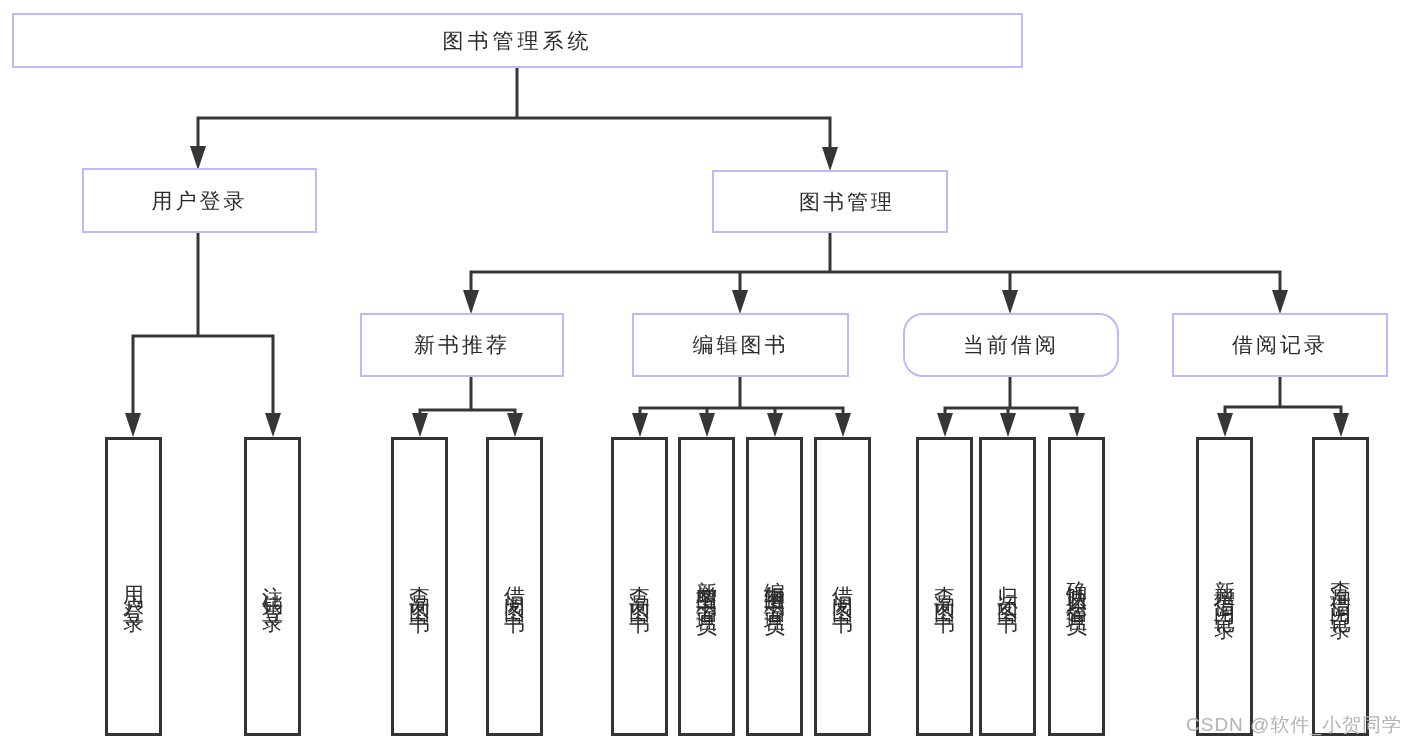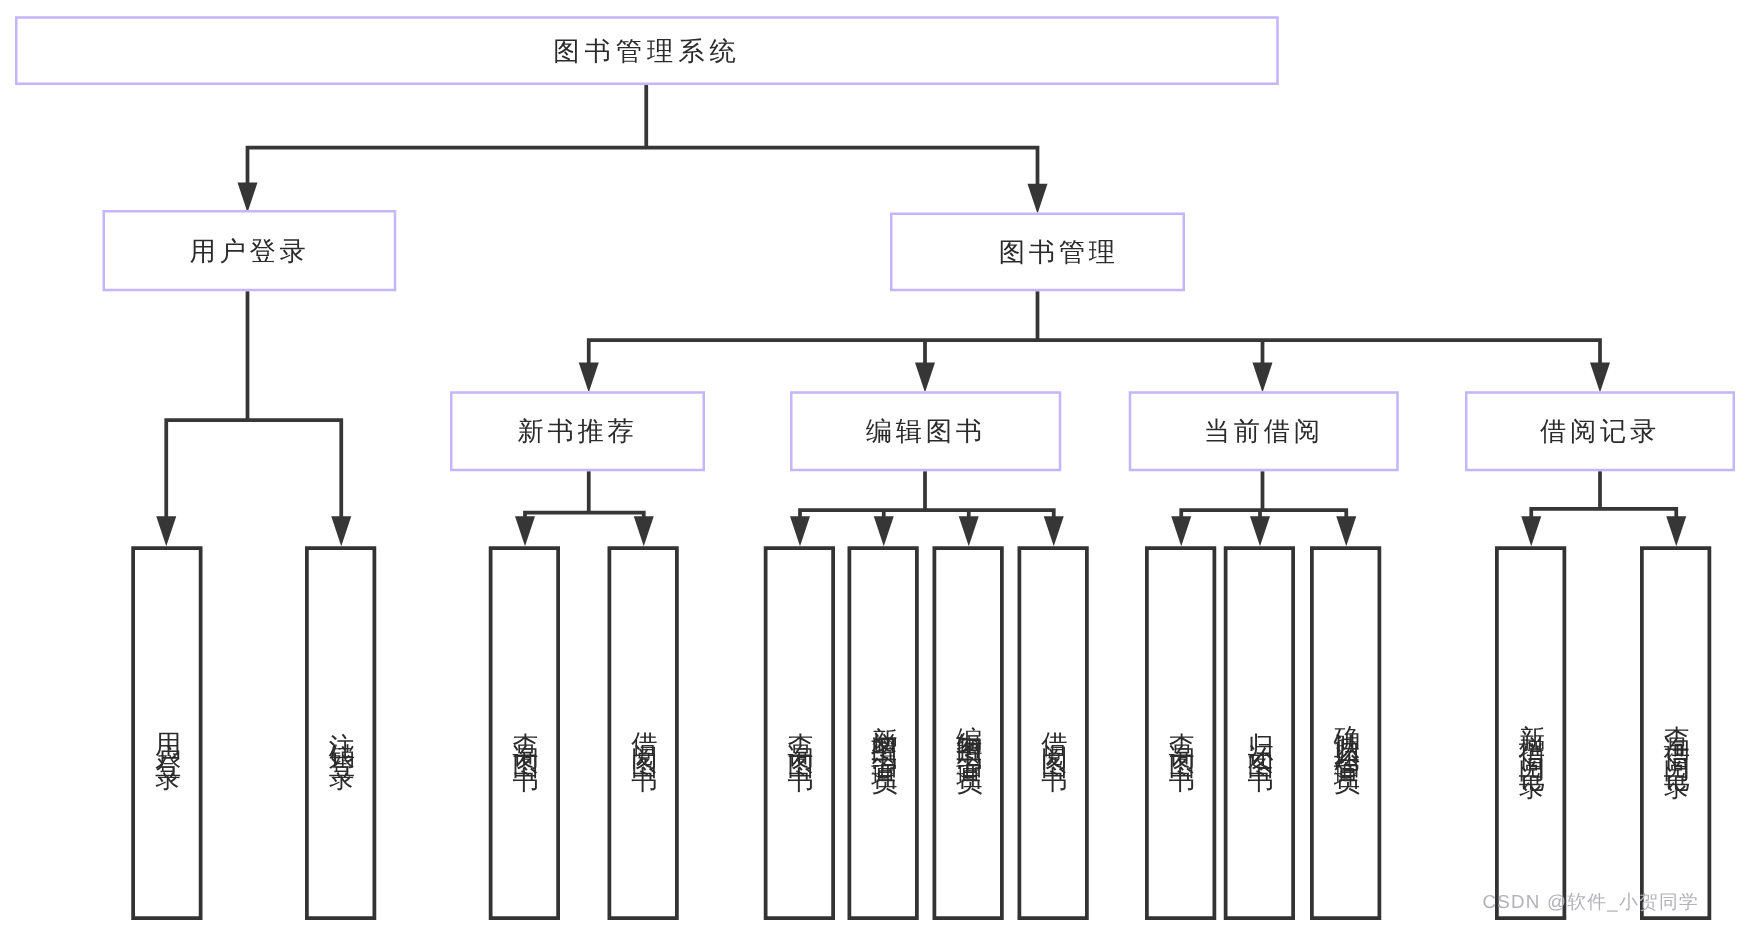--- a/index.html
+++ b/index.html
@@ -56,21 +56,21 @@
     color: #2b2b2b;
     z-index: 1;
     overflow: hidden;
   }
   .leaf.medium { letter-spacing: 8px; }
   .leaf.tight  { letter-spacing: 5px; }
   .watermark {
     position: absolute;
     left: 1186px;
     top: 712px;
-    font-size: 15px;
+    font-size: 19px;
     letter-spacing: 1px;
     color: #b2b3b8;
     z-index: 2;
     white-space: nowrap;
   }
 </style>
 </head>
 <body>
 
 <div class="canvas">
@@ -111,21 +111,21 @@
     <polygon points="1333,413 1349,413 1341,437"></polygon>
   </svg>
 
   <div class="node" style="left:12px; top:13px; width:1011px; height:55px; letter-spacing:4px;">图书管理系统</div>
 
   <div class="node" style="left:82px; top:168px; width:235px; height:65px;">用户登录</div>
   <div class="node" style="left:712px; top:170px; width:236px; height:63px;padding-left:34px;">图书管理</div>
 
   <div class="node" style="left:360px; top:313px; width:204px; height:64px;">新书推荐</div>
   <div class="node" style="left:632px; top:313px; width:217px; height:64px;">编辑图书</div>
-  <div class="node" style="left:903px; top:313px; width:216px; height:64px;">当前借阅</div>
+  <div class="node" style="left:903px; top:313px; width:216px; height:64px;border-radius:20px;">当前借阅</div>
   <div class="node" style="left:1172px; top:313px; width:216px; height:64px;">借阅记录</div>
 
   <div class="leaf" style="left:105px;">用户登录</div>
   <div class="leaf" style="left:244px;">注销登录</div>
   <div class="leaf" style="left:391px;">查询图书</div>
   <div class="leaf" style="left:486px;">借阅图书</div>
   <div class="leaf" style="left:611px;">查询图书</div>
   <div class="leaf tight" style="left:678px;">新增图书（管理员）</div>
   <div class="leaf tight" style="left:746px;">编辑图书（管理员）</div>
   <div class="leaf" style="left:814px;">借阅图书</div>

